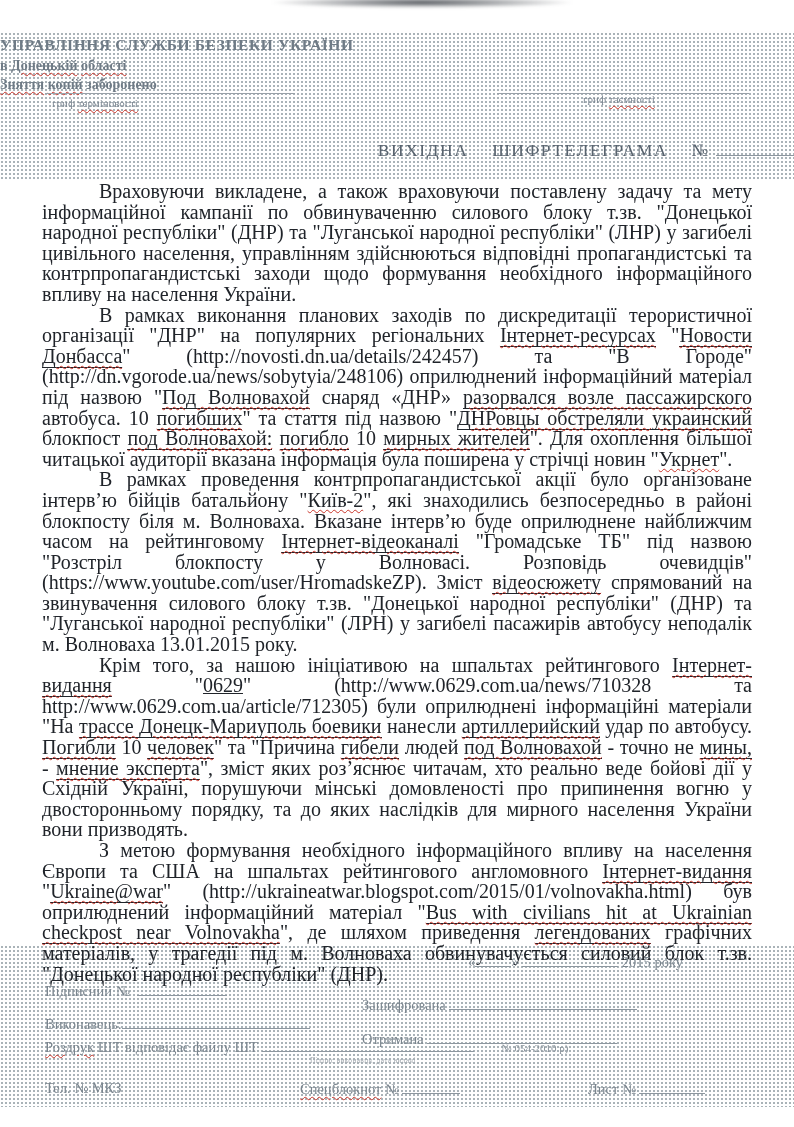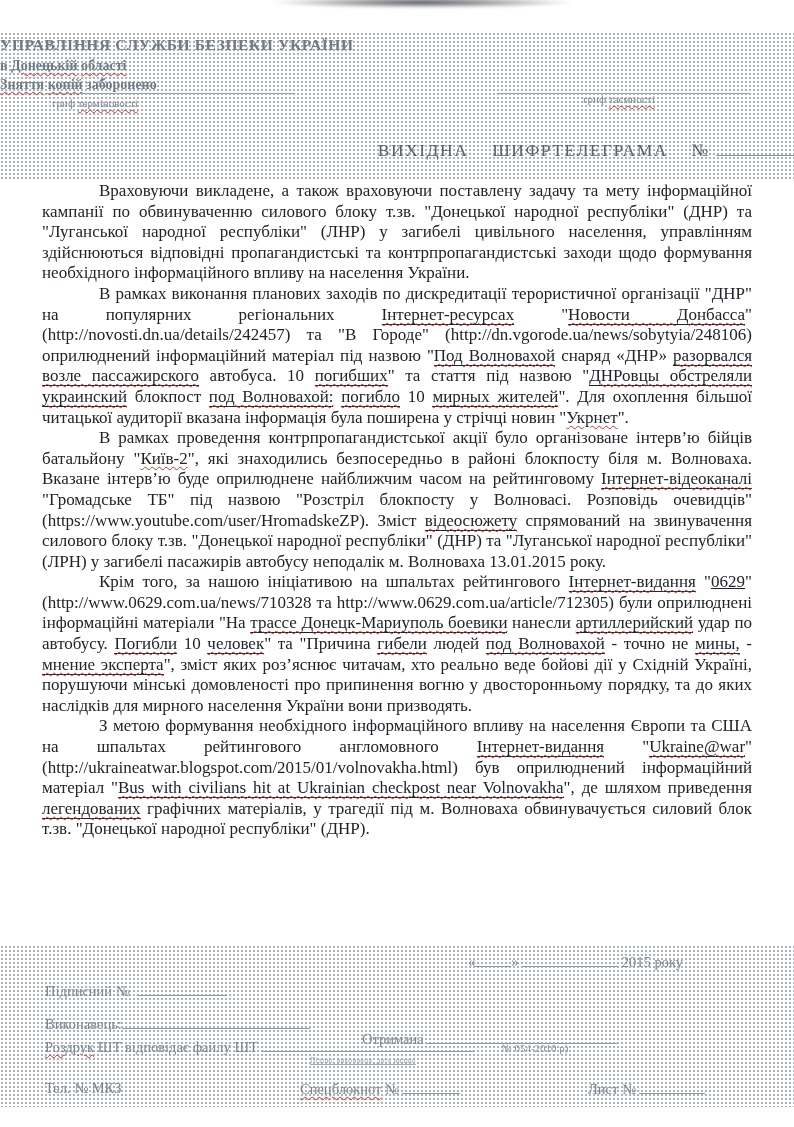--- a/index.html
+++ b/index.html
@@ -21,35 +21,35 @@
   .rule-left{top:93px;left:45px;width:250px;}
   .rule-right{top:93px;left:497px;width:252px;}
   .stamp{position:absolute;font-size:11px;color:#7d8893;}
   .stamp-left{top:97px;left:52px;}
   .stamp-right{top:93px;left:583px;}
   .doc-title{position:absolute;top:140px;left:0;width:794px;text-align:right;
              font-size:17.5px;font-weight:normal;color:#59646f;letter-spacing:1.5px;word-spacing:18px;}
   .doc-title .blank{border-bottom:1.5px solid #8d979f;}
   
   .body-text{position:absolute;top:181px;left:42px;width:710px;}
-  .body-text p{margin:0;text-indent:57px;text-align:justify;font-size:17px;line-height:20.6px;color:#20242a;}
+  .body-text p{margin:0;text-indent:57px;text-align:justify;font-size:20px;line-height:20.6px;color:#20242a;}
   
   .s-p{}
   .s-u{text-decoration:underline;text-decoration-thickness:1px;}
   .s-w{text-decoration-line:underline;text-decoration-style:wavy;text-decoration-color:#c9372c;
        text-decoration-thickness:1px;text-underline-offset:2px;}
   .s-uw{text-decoration-line:underline;text-decoration-style:wavy;text-decoration-color:#c9372c;
         text-decoration-thickness:1px;text-underline-offset:2px;border-bottom:1px solid currentColor;}
   .s-g{text-decoration-line:underline;text-decoration-style:wavy;text-decoration-color:#3a9a3a;
        text-decoration-thickness:1px;text-underline-offset:2px;}
   
   .foot{position:absolute;color:#7b868f;font-size:14.5px;}
   .blank{display:inline-block;border-bottom:1px solid #8d979f;height:13px;vertical-align:baseline;}
   .f-note{font-size:11px;color:#89939b;}
-  .f-tiny{position:absolute;font-size:7.5px;color:#a3aab0;letter-spacing:0.3px;text-decoration:underline;}
+  .f-tiny{position:absolute;font-size:7.5px;color:#a3aab0;letter-spacing:0.3px;}
 </style>
 </head>
 <body>
 
 <div class="page">
 
   <div class="band-top halftone"></div>
   <div class="band-bottom halftone"></div>
   <div class="smudge"></div>
 
@@ -84,20 +84,24 @@
     <span>2015 року</span>
   </div>
 
   <div class="foot" style="top:975px;left:45px;margin-top:40px;">
     <span>Виконавець:</span><span class="blank" style="width:188px;"></span>
   </div>
   <div class="foot" style="top:1030px;left:362px;">
     <span>Отримана</span>
     <span class="blank" style="width:190px;"></span>
   </div>
+  <div class="foot" style="top:996px;left:362px;">
+    <span>Зашифрована</span>
+    <span class="blank" style="width:188px;"></span>
+  </div>
 
   <div class="foot" style="top:1038px;left:45px;">
     <span><span class="s-w">Роздрук</span><span class="s-p"> ШТ відповідає файлу ШТ</span></span>
     <span class="blank" style="width:212px;"></span>
     <span class="f-note" style="margin-left:24px;">№ 054-2010 р)</span>
   </div>
   <div class="f-tiny" style="top:1056px;left:310px;">Підпис виконавця, дата видачі</div>
 
   <div class="foot" style="top:1080px;left:45px;">Тел. № МКЗ</div>
   <div class="foot" style="top:1080px;left:300px;">

